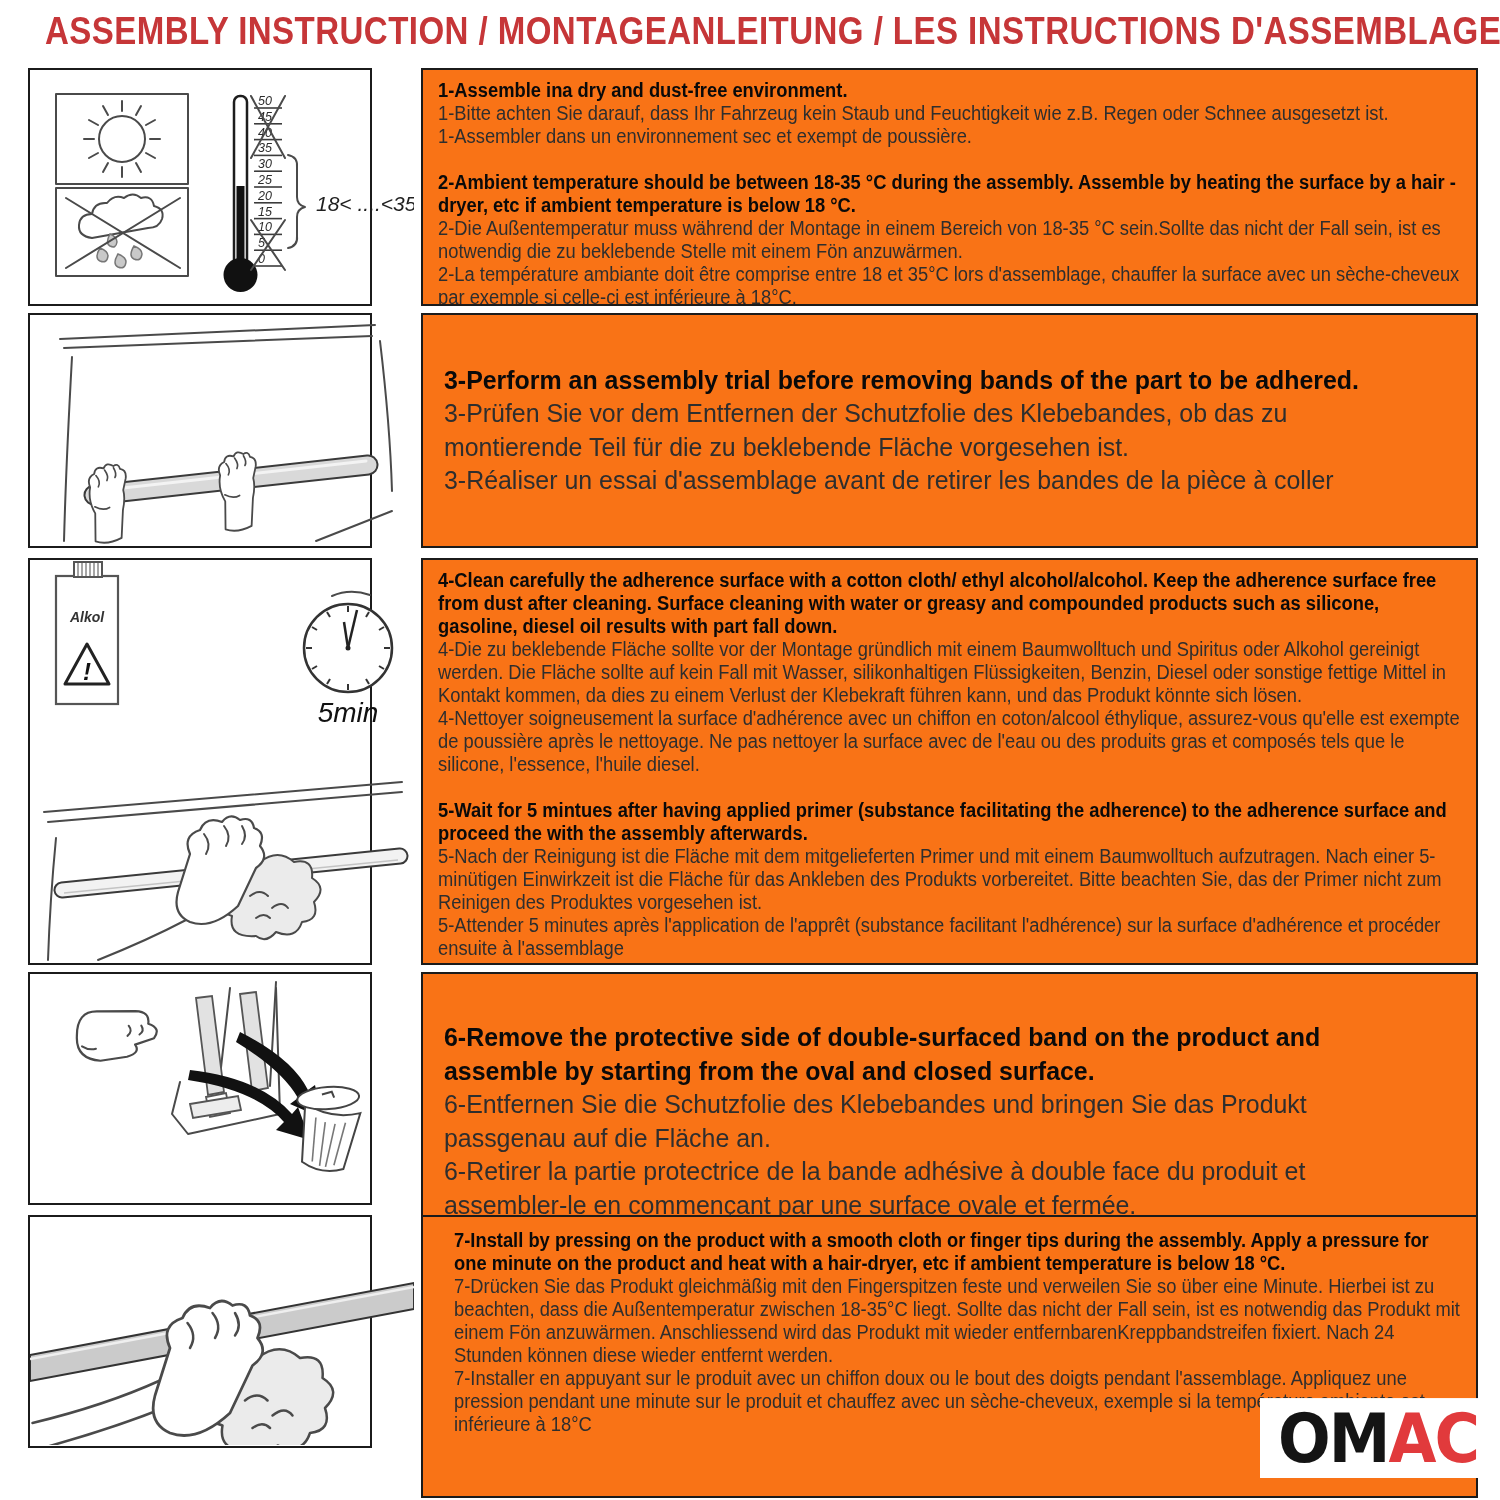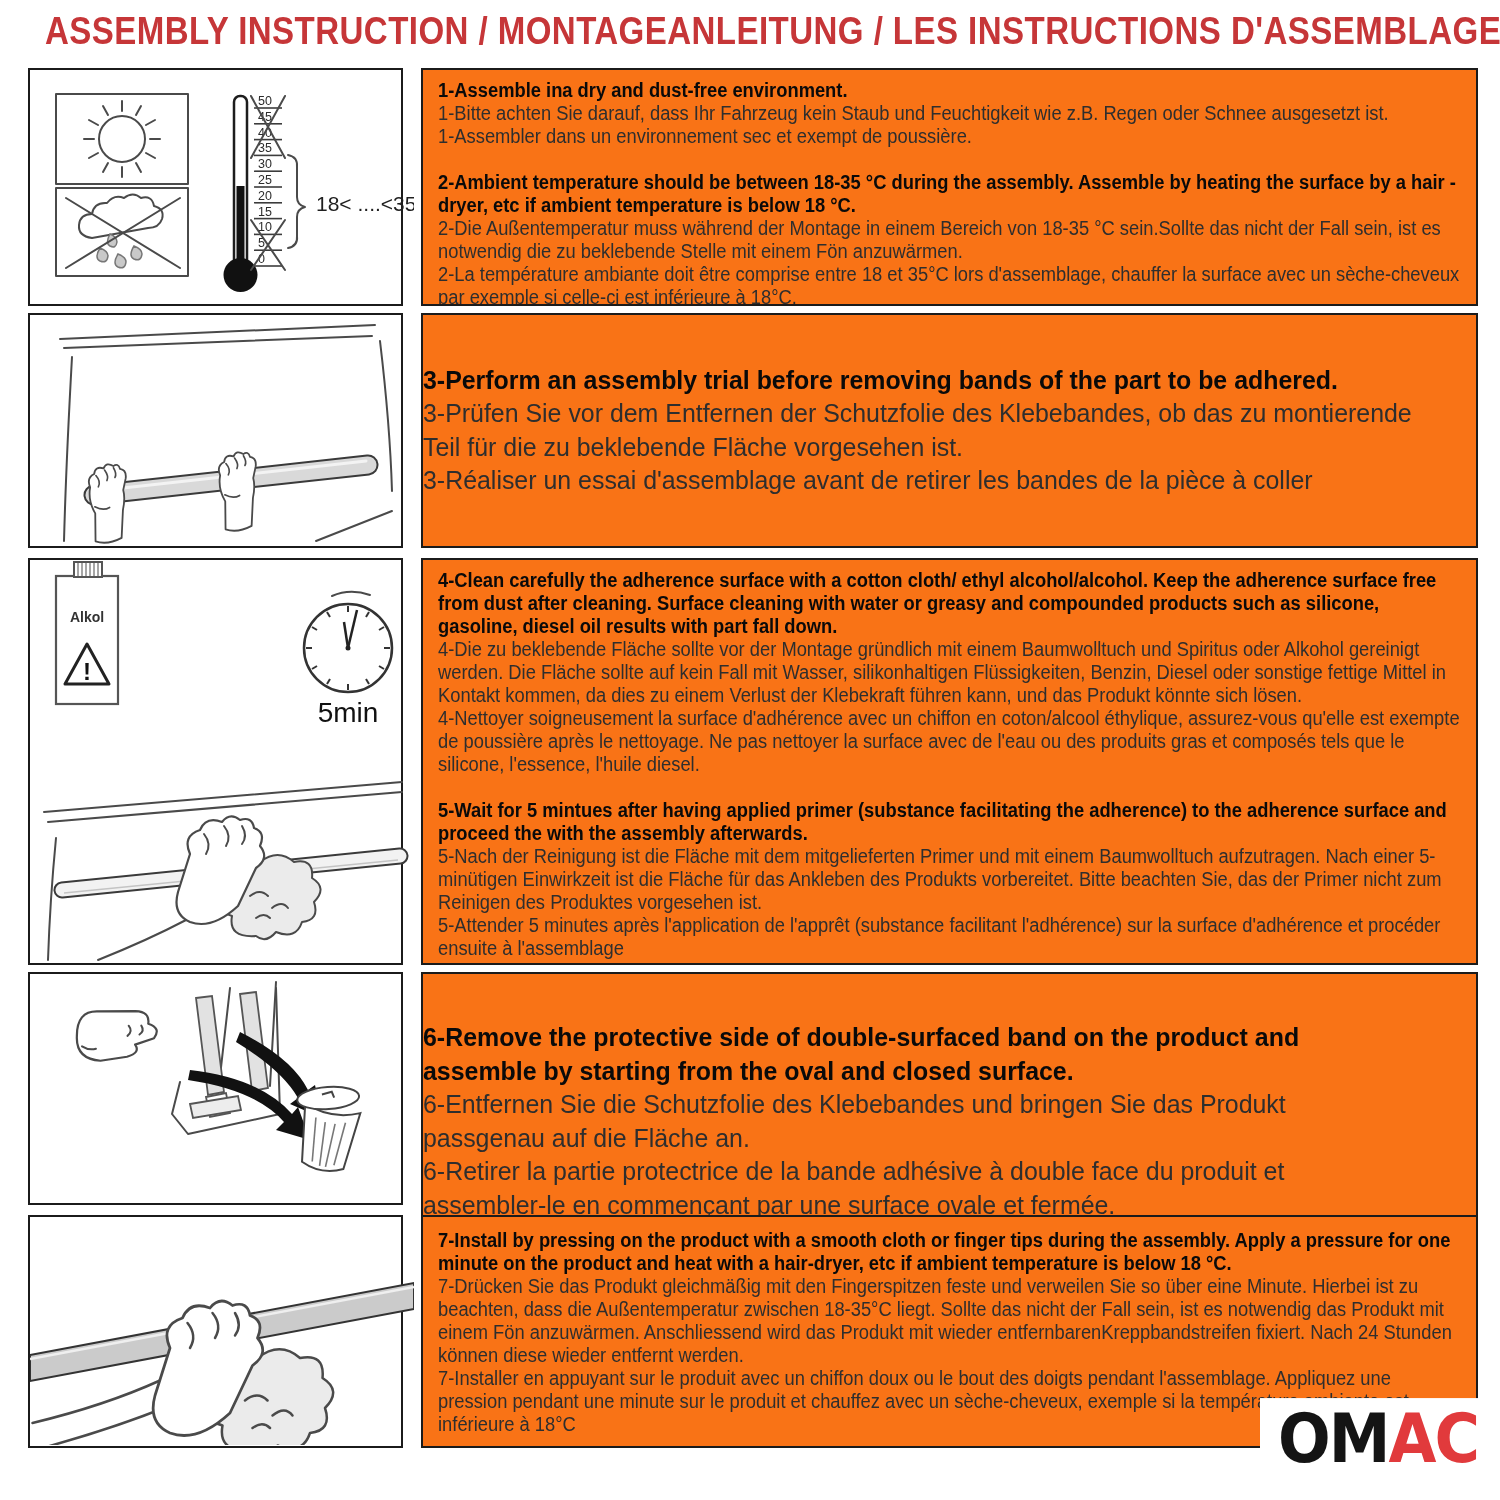--- a/index.html
+++ b/index.html
@@ -7,34 +7,34 @@
     width:1500px;height:1500px;position:relative;background:#ffffff;
     font-family:"Liberation Sans",sans-serif;color:#262626;overflow:hidden;
   }
   .page-title{
     position:absolute;left:45px;top:10px;font-size:38px;font-weight:700;
     color:#c63638;white-space:nowrap;transform:scaleX(0.87);transform-origin:0 0;
     letter-spacing:0.5px;
   }
   .row{position:absolute;left:28px;width:1450px;}
   .imgbox{
-    position:absolute;left:0;top:0;width:375px;background:#fff;
-    border:2.5px solid #1b1b1b;box-sizing:border-box;
+    position:absolute;left:0;top:0;width:344px;background:#fff;
+    border:2.5px solid #1b1b1b;box-sizing:border-box;font-style:italic;
   }
   .textbox{
     position:absolute;left:393px;top:0;width:1057px;background:#f97316;
     border:2.5px solid #1b1b1b;box-sizing:border-box;overflow:hidden;
   }
   .tin{width:106.4%;transform:scaleX(0.94);transform-origin:0 0;box-sizing:border-box;}
   .pad-s{padding:9px 16px;}
   .txt p{margin:0;font-size:19.5px;line-height:23px;color:#2e2e2e;}
   .big p{margin:0;font-size:26.5px;line-height:33.5px;color:#2e2e2e;}
   p.b{font-weight:700;color:#0a0a0a;}
   .gap{height:23px;}
-  .vcenter{display:flex;align-items:center;}
+  .vcenter{display:flex;align-items:center;padding-left:21px;}
   svg{display:block;}
   .ln{stroke:#4a4a4a;stroke-width:2;fill:none;stroke-linecap:round;stroke-linejoin:round;}
   .hand{fill:#ffffff;stroke:#4a4a4a;stroke-width:2.2;stroke-linejoin:round;}
   .cloth{fill:#ebebeb;stroke:#4a4a4a;stroke-width:2;stroke-linejoin:round;}
   .logo{
     position:absolute;top:1404px;right:18px;background:#ffffff;
     padding:4px 4px 2px 18px;font-family:"DejaVu Sans","Liberation Sans",sans-serif;
     font-weight:900;font-size:62px;letter-spacing:-2px;line-height:68px;
     transform:scaleY(1.08);transform-origin:50% 100%;white-space:nowrap;
   }
@@ -311,21 +311,21 @@
         <path class="ln" d="M52,78 q10,-8 18,0"></path>
           <path class="ln" d="M74,90 q10,-8 16,0"></path>
           <path class="ln" d="M58,100 q8,-6 14,0"></path>
         <path class="hand" d="M-8,104 Q-26,96 -20,74 L-8,36 Q-16,18 2,12 Q8,-2 24,4 Q32,-6 42,2 Q54,-2 56,10 Q68,14 62,28 Q72,40 58,50 L40,88 Q14,112 -8,104 Z"></path>
         <path class="ln" d="M6,16 q8,10 2,20"></path>
           <path class="ln" d="M26,8 q8,10 2,20"></path>
           <path class="ln" d="M44,8 q6,10 0,18"></path>
       </g>
     </svg>
   </div>
-  <div class="textbox txt" style="height:233px;">
+  <div class="textbox txt" style="height:283px;padding-left:16px;">
     <div class="tin" style="padding:12px 16px;">
       <p class="b">7-Install by pressing on the product with a smooth cloth or finger tips during the assembly. Apply a pressure for one minute on the product and heat with a hair-dryer, etc if ambient temperature is below 18 °C.</p>
       <p>7-Drücken Sie das Produkt gleichmäßig mit den Fingerspitzen feste und verweilen Sie so über eine Minute. Hierbei ist zu beachten, dass die Außentemperatur zwischen 18-35°C liegt. Sollte das nicht der Fall sein, ist es notwendig das Produkt mit einem Fön anzuwärmen. Anschliessend wird das Produkt mit wieder entfernbarenKreppbandstreifen fixiert. Nach 24 Stunden können diese wieder entfernt werden.</p>
       <p>7-Installer en appuyant sur le produit avec un chiffon doux ou le bout des doigts pendant l'assemblage. Appliquez une pression pendant une minute sur le produit et chauffez avec un sèche-cheveux, exemple si la température ambiante est inférieure à 18°C</p>
     </div>
   </div>
 </div>
 
 <div class="logo">
   <span class="om">OM</span><span class="ac">AC</span>

